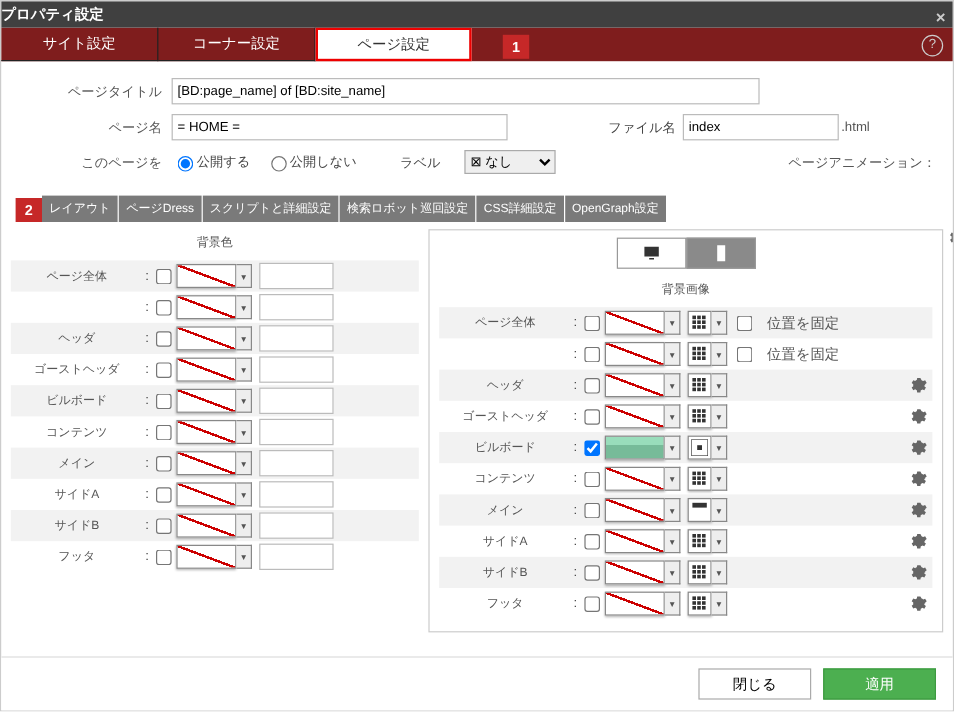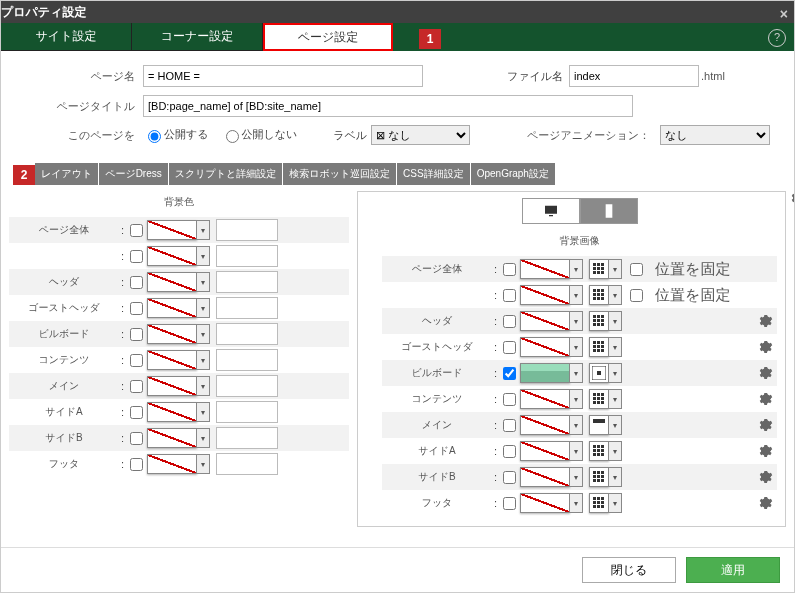--- a/index.html
+++ b/index.html
@@ -1,62 +1,62 @@
 <!DOCTYPE html>
 <html><head>
 <meta charset="utf-8">
 <style>
 html,body{margin:0;padding:0;font-family:"Hiragino Kaku Gothic Pro","Meiryo",sans-serif;font-size:11px;color:#444;background:#fff}
 .window{width:795px;height:593px;position:relative;background:#fff;border:1px solid #ccc;box-sizing:border-box;overflow:hidden}
 .titlebar{background:#404040;color:#fff;height:22px;line-height:22px;text-align:left;font-size:12px;font-weight:bold;position:relative}
 .titlebar .close{position:absolute;right:6px;top:2px;color:#ccc;font-size:14px;cursor:pointer}
-.tabs-main{display:flex;background:#14532d;height:28px}
+.tabs-main{display:flex;background:#7f1d1d;height:28px}
 .tabs-main .tab{flex:0 0 130px;text-align:center;line-height:27px;color:#fff;font-size:12px;cursor:pointer;border-right:1px solid #222;border-bottom:1px solid #222}
 .tabs-main .tab.active{background:#fff;color:#333;border:2px solid #e00;box-sizing:border-box;line-height:24px}
 .badge{display:inline-block;background:#c62828;color:#fff;font-weight:bold;width:22px;height:20px;line-height:20px;text-align:center;font-size:12px}
 .badge1{position:absolute;left:418px;top:28px}
 .helpcircle{position:absolute;right:8px;top:28px;width:16px;height:16px;border:1.5px solid #ccc;border-radius:50%;color:#ccc;text-align:center;line-height:14px;font-size:11px}
 .form-area{padding:14px 14px 6px 14px}
 .row{display:flex;align-items:center;margin-bottom:8px}
 .row .lbl{width:120px;text-align:right;padding-right:8px;color:#555}
 .row input[type=text]{height:20px;border:1px solid #bbb;padding:0 4px;font-size:11px}
 .row .wide{width:270px}
 .row .wider{width:480px}
 .row .filelbl{width:80px;text-align:right;padding-right:6px;margin-left:60px}
 .row .file{width:120px}
 .row .ext{margin-left:2px;color:#555}
 .radio-row label{margin-right:12px}
 .radio-row input{vertical-align:middle;margin-right:3px}
 .sel{height:20px;border:1px solid #aaa;font-size:11px}
-.label-sel{width:99px;margin-left:4px}
+.label-sel{width:76px;margin-left:20px}
 .anim-lbl{margin-left:auto;color:#555}
 .anim-sel{width:110px;margin-left:10px;margin-right:10px}
 .subtabs{display:flex;margin:4px 6px 0 6px;align-items:flex-start}
 .subtabs .st{background:#7a7a7a;color:#fff;font-size:10px;padding:4px 6px;margin-right:1px;cursor:pointer}
 .subtabs .st.first{border:2px solid #e00;padding:3px 5px}
 .badge2{margin-left:6px;margin-top:2px}
 .content{display:flex;padding:6px 8px 0 8px}
 .col{display:flex;flex-direction:column}
 .col.left{width:340px}
-.col.right{flex:1;border:1px solid #ccc;padding:6px 8px 10px 24px;position:relative;margin-left:8px}
+.col.right{flex:1;border:1px solid #ccc;padding:6px 8px 10px 8px;position:relative;margin-left:8px}
 .section-title{text-align:center;font-size:10px;color:#555;margin:4px 0 8px 0}
 .prop-row{display:flex;align-items:center;height:26px}
 .prop-row.alt{background:#f2f2f2}
 .prop-row .plbl{width:110px;text-align:center;font-size:10px;color:#555}
 .prop-row .colon{margin:0 2px}
 .prop-row input[type=checkbox]{margin:0 4px}
 .swatch{width:48px;height:18px;border:1px solid #888;background:linear-gradient(to top right,transparent 47%,#c00 47%,#c00 53%,transparent 53%),#fff;display:inline-block;box-shadow:0 1px 2px rgba(0,0,0,.3)}
 .dd{width:12px;height:18px;border:1px solid #888;border-left:none;display:inline-flex;align-items:center;justify-content:center;background:#eee;font-size:8px;color:#555}
 .txtsmall{width:56px;height:18px;border:1px solid #bbb;margin-left:6px}
 .pattern{width:18px;height:18px;border:1px solid #888;display:inline-flex;align-items:center;justify-content:center;margin-left:6px;background:#fff;box-shadow:0 1px 2px rgba(0,0,0,.3)}
 .pattern svg{width:14px;height:14px}
 .gear{width:16px;height:16px;color:#666;margin-left:auto;margin-right:4px;cursor:pointer}
 .gear svg{width:16px;height:16px;fill:#666}
 .gear-top{position:absolute;right:-24px;top:-2px}
-.fixpos{margin-left:8px;font-size:15px;color:#555}
+.fixpos{margin-left:8px;font-size:12px;color:#555}
 .device-tabs{display:flex;justify-content:center;margin-bottom:6px}
 .device-tabs .dt{width:56px;height:24px;display:flex;align-items:center;justify-content:center;border:1px solid #999;cursor:pointer}
 .device-tabs .dt.active{background:#fff}
 .device-tabs .dt.inactive{background:#8a8a8a}
 .device-tabs svg{fill:#333;width:16px;height:16px}
 .device-tabs .inactive svg{fill:#fff}
 .img-swatch{width:48px;height:18px;border:1px solid #888;background:linear-gradient(to top right,transparent 47%,#c00 47%,#c00 53%,transparent 53%),#fff;display:inline-block;box-shadow:0 1px 2px rgba(0,0,0,.3)}
 .img-swatch.pic{background:linear-gradient(#9db 0%,#9db 40%,#7b9 40%,#7b9 100%)}
 .footer{position:absolute;bottom:0;left:0;right:0;height:44px;border-top:1px solid #ddd;display:flex;align-items:center;justify-content:flex-end;padding-right:14px;background:#fff}
 .btn{width:94px;height:26px;border:1px solid #aaa;background:#fff;font-size:12px;cursor:pointer;margin-left:10px}
@@ -74,38 +74,37 @@
 
   <div class="tabs-main">
     <div class="tab">サイト設定</div>
     <div class="tab">コーナー設定</div>
     <div class="tab active">ページ設定</div>
   </div>
   <div class="badge badge1">1</div>
 
   <div class="form-area">
     <div class="row">
+      <span class="lbl">ページタイトル</span>
+      <input type="text" class="wider" value="[BD:page_name] of [BD:site_name]" style="">
+    </div>
+    <div class="row">
       <span class="lbl">ページ名</span>
       <input type="text" class="wide" value="= HOME =" style="">
       <span class="filelbl">ファイル名</span>
       <input type="text" class="file" value="index" style="">
       <span class="ext">.html</span>
-    </div>
-    <div class="row">
-      <span class="lbl">ページタイトル</span>
-      <input type="text" class="wider" value="[BD:page_name] of [BD:site_name]" style="">
     </div>
     <div class="row radio-row">
       <span class="lbl">このページを</span>
       <label><input type="radio" checked="" style=""><span>公開する</span></label>
       <label><input type="radio" style=""><span>公開しない</span></label>
       <span style="margin-left:24px">ラベル</span>
       <select class="sel label-sel"><option>⊠ なし</option></select>
       <span class="anim-lbl">ページアニメーション：</span>
-      <select class="sel anim-sel"><option>なし</option></select>
     </div>
   </div>
 
   <div class="subtabs">
     <span class="badge badge2">2</span>
     <div class="st">レイアウト</div>
     <div class="st">ページDress</div>
     <div class="st">スクリプトと詳細設定</div>
     <div class="st">検索ロボット巡回設定</div>
     <div class="st">CSS詳細設定</div>

